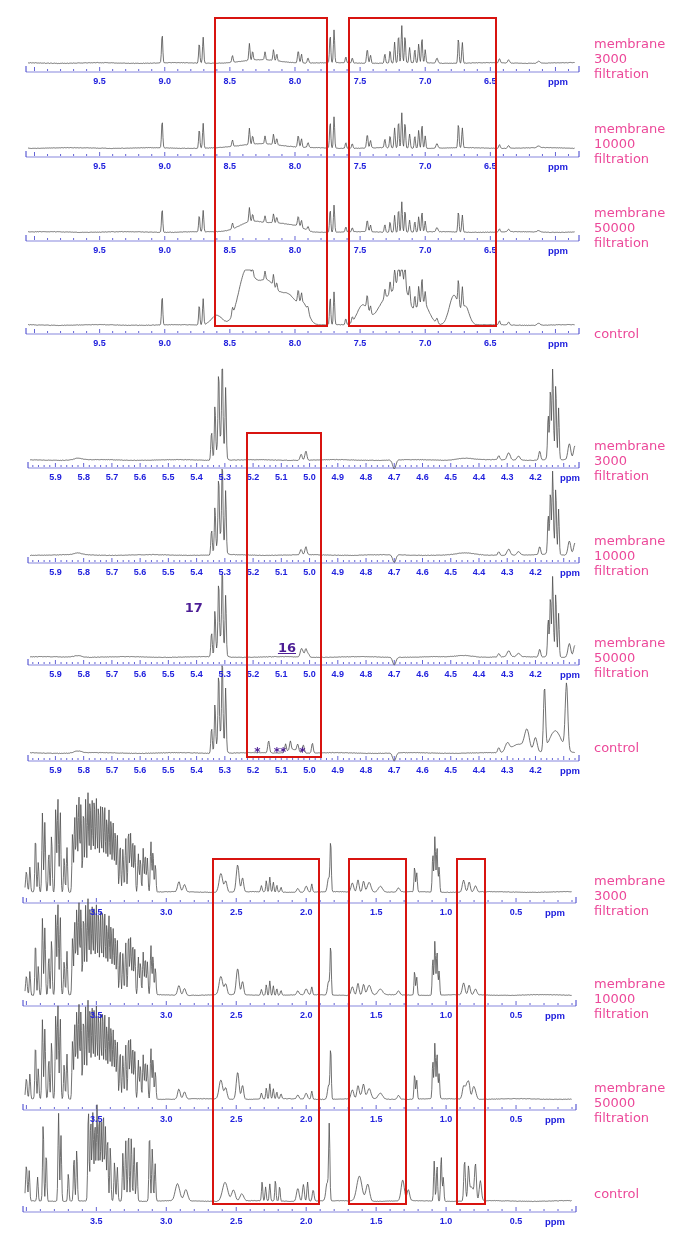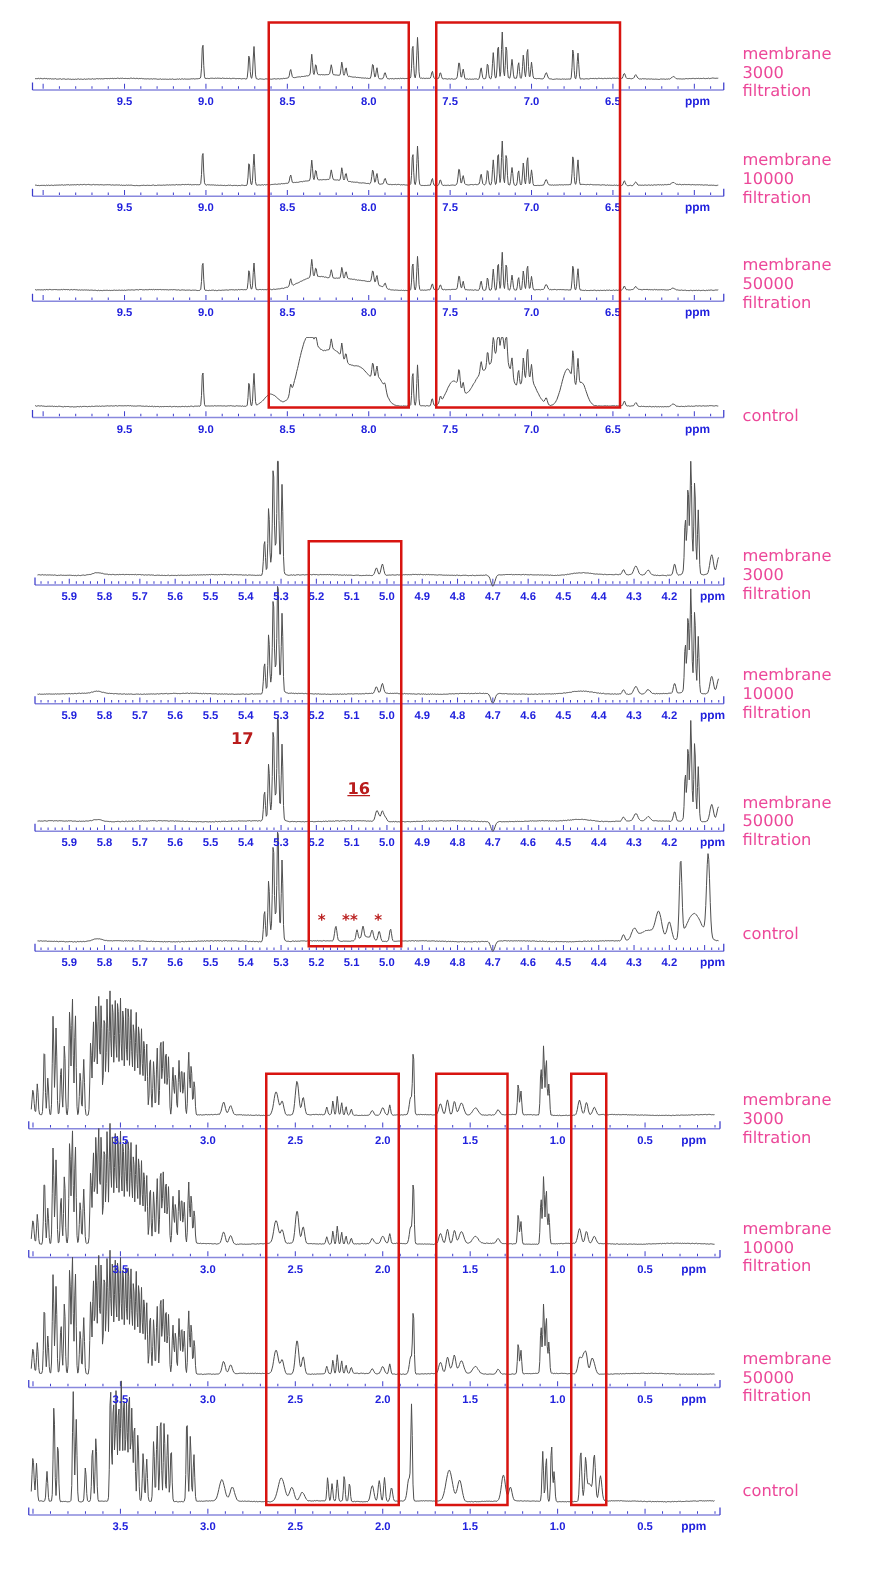--- a/index.html
+++ b/index.html
@@ -5,21 +5,21 @@
   html,body{margin:0;padding:0;background:#fff;}
   #fig{position:relative;width:700px;height:1259px;background:#fff;overflow:hidden;
        font-family:"Liberation Sans",sans-serif;}
   #plot{position:absolute;left:0;top:0;}
   .ticklbl{position:absolute;transform:translateX(-50%);font:700 9px "Liberation Sans",sans-serif;
            color:#2121dd;white-space:nowrap;}
   .ppmlbl{position:absolute;font:700 9.5px "Liberation Sans",sans-serif;color:#2121dd;}
   .rowlbl{position:absolute;font:13px "DejaVu Sans",sans-serif;color:#ec4899;line-height:15px;white-space:nowrap;}
   .hbox{position:absolute;border:2.5px solid #d81410;box-sizing:border-box;}
   .ann{position:absolute;transform:translateX(-50%);font-family:"DejaVu Sans",sans-serif;
-       font-weight:700;color:#b91c1c;white-space:nowrap;}
+       font-weight:700;color:#4c1d95;white-space:nowrap;margin-top:16px;}
 </style>
 </head>
 <body>
 
 <div id="fig">
   <svg id="plot" width="700" height="1259">
       <line x1="26" y1="72" x2="579" y2="72" stroke="#8888dd" stroke-width="1.1"></line>
       <line x1="568.4880952380952" y1="71" x2="568.4880952380952" y2="69" stroke="#3c3ccc" stroke-width="0.8"></line>
       <line x1="555.4642857142857" y1="71" x2="555.4642857142857" y2="67" stroke="#3c3ccc" stroke-width="0.8"></line>
       <line x1="542.4404761904761" y1="71" x2="542.4404761904761" y2="69" stroke="#3c3ccc" stroke-width="0.8"></line>

